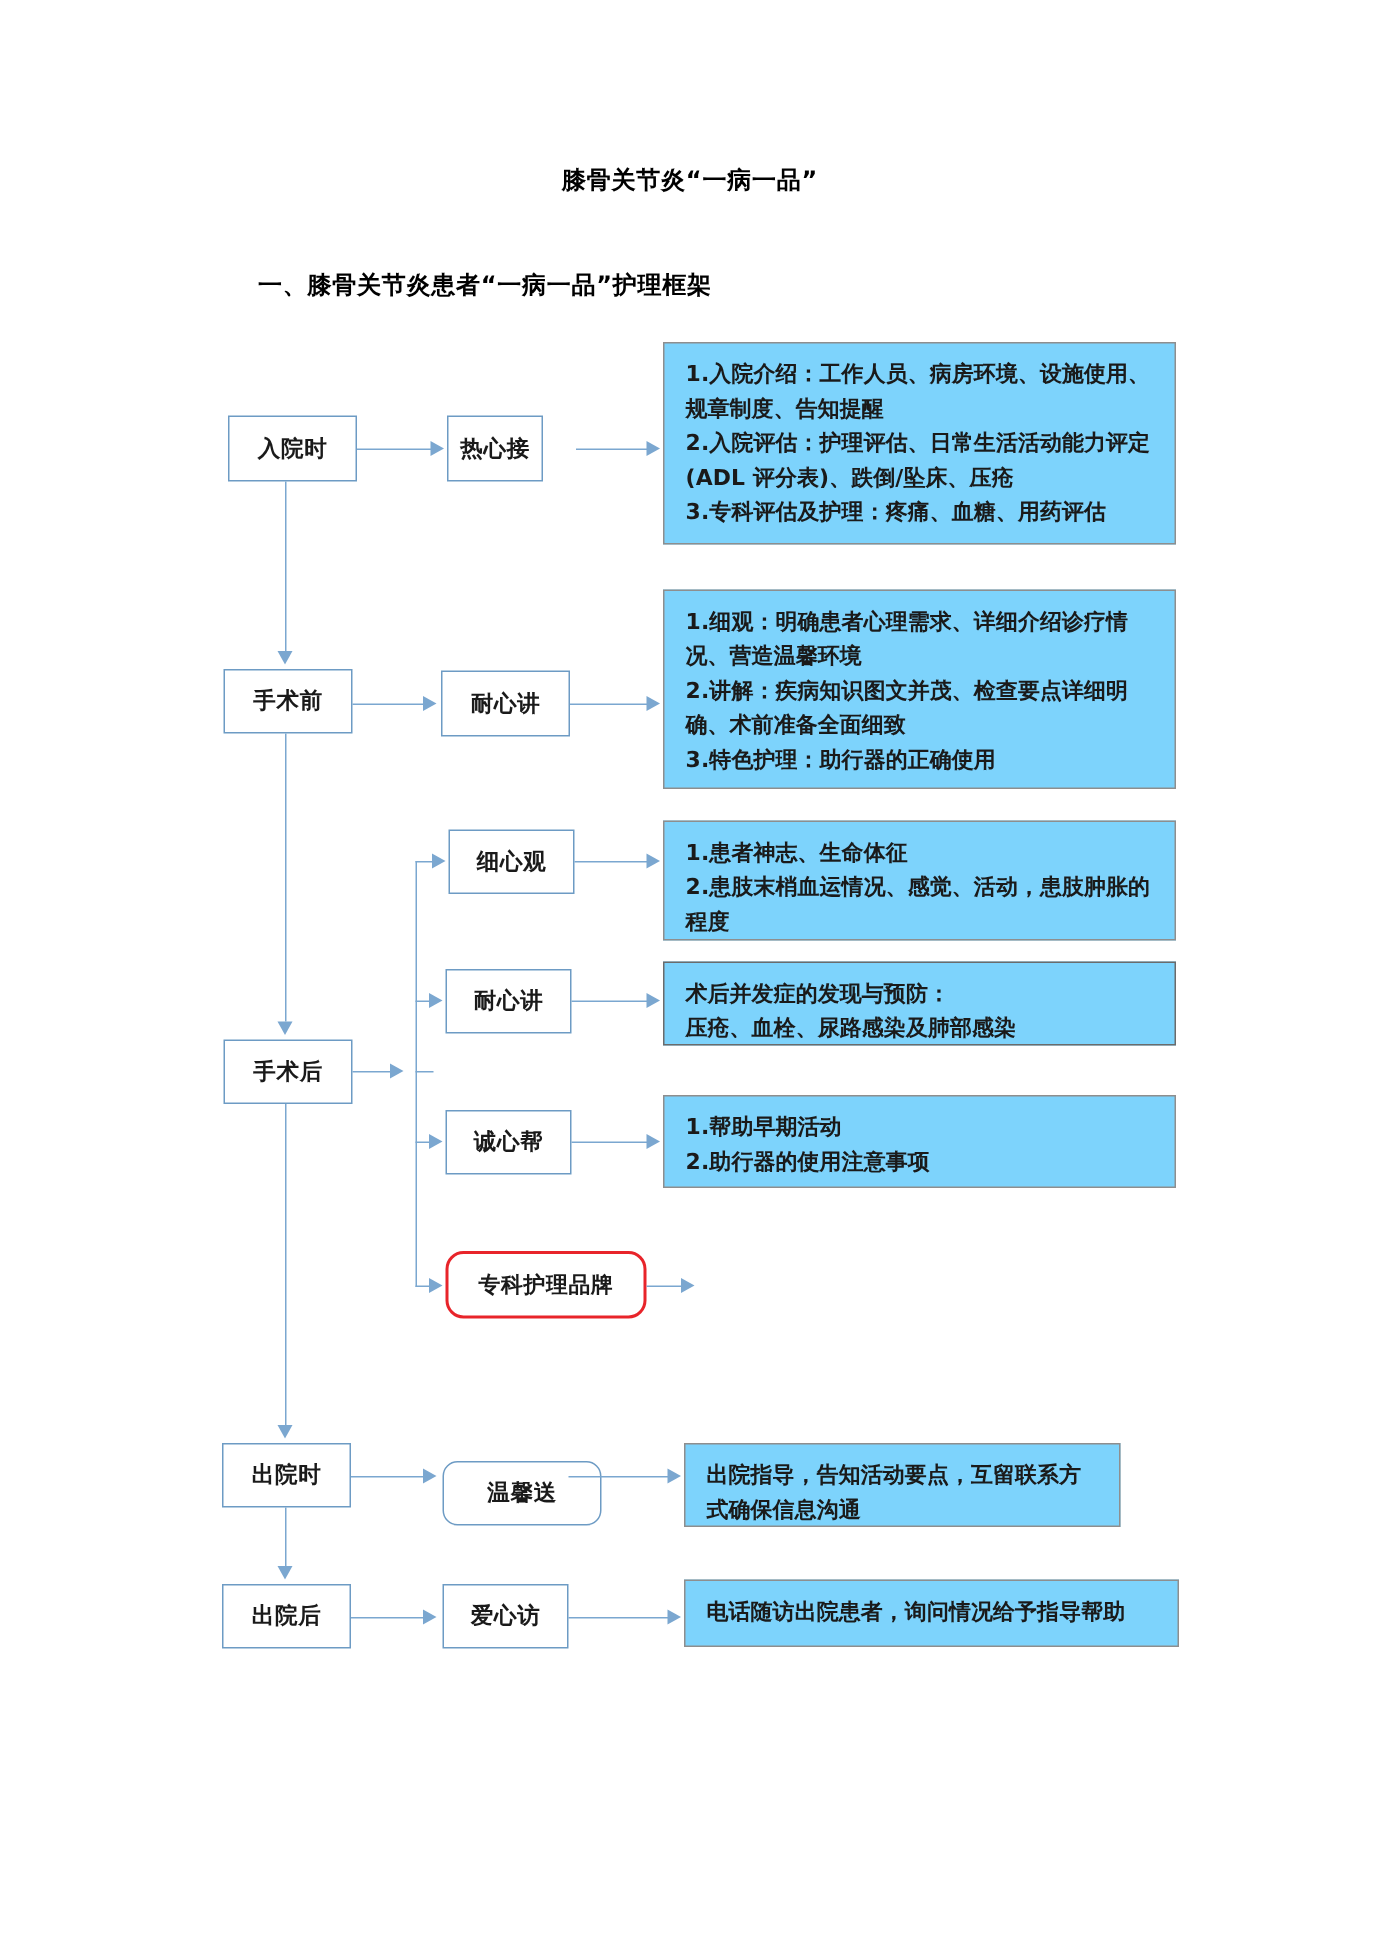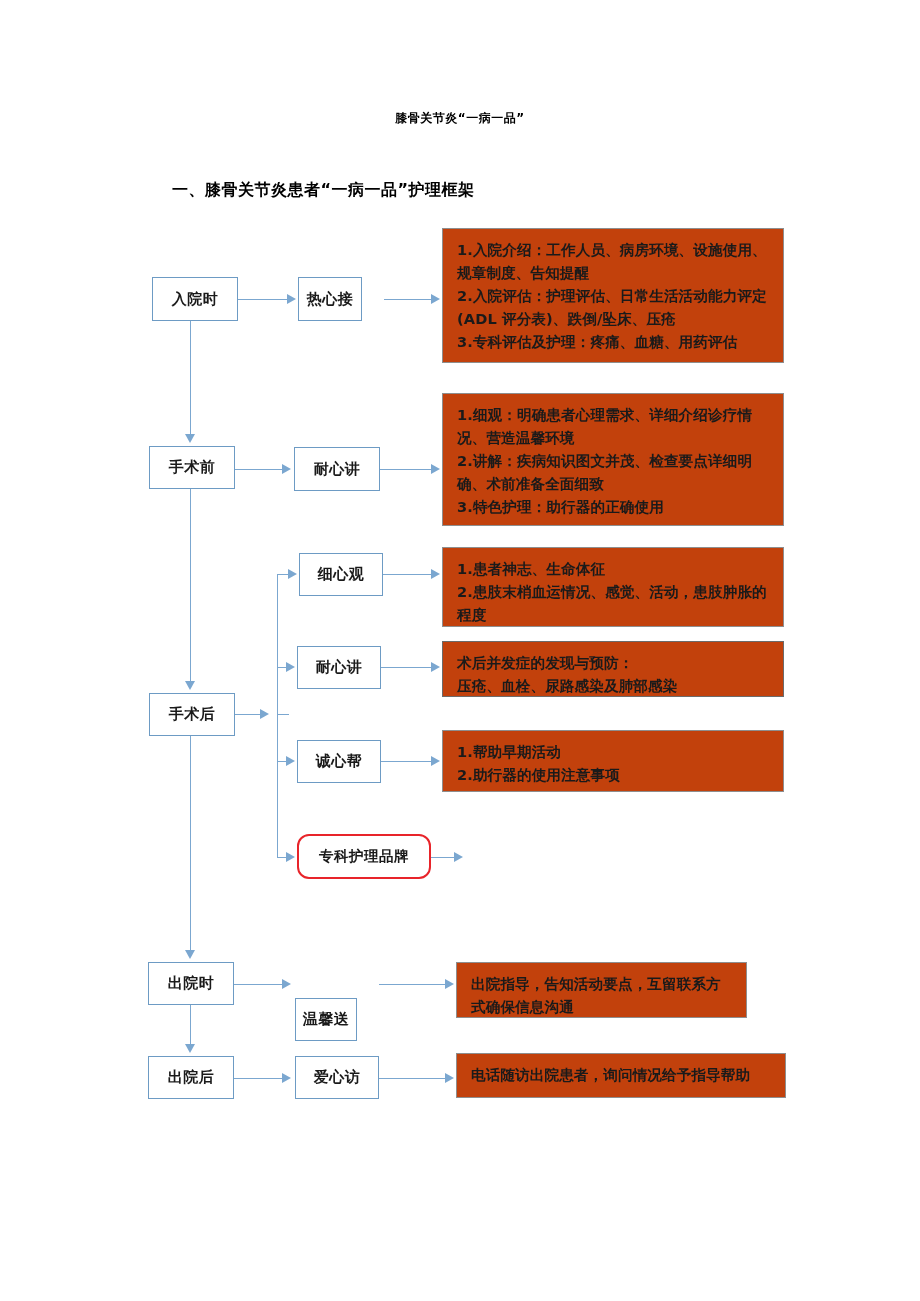--- a/index.html
+++ b/index.html
@@ -21,21 +21,21 @@
     inset: 0;
   }
 
   
   .doc-title {
     position: absolute;
     left: 0;
     top: 110px;
     width: 920px;
     text-align: center;
-    font-size: 12px;
+    font-size: 16px;
     font-weight: bold;
     letter-spacing: 0.5px;
   }
   .doc-subtitle {
     position: absolute;
     left: 172px;
     top: 180px;
     font-size: 16px;
     font-weight: bold;
     letter-spacing: 0.5px;
@@ -69,21 +69,21 @@
     font-size: 14.5px;
     font-weight: bold;
     color: #1a1a1a;
     letter-spacing: 0.5px;
   }
 
   
   .content-box {
     position: absolute;
     border: 1.3px solid #8E8E8E;
-    background: #c2410c;
+    background: #7dd3fc;
     box-sizing: border-box;
     padding: 9px 12px 9px 14px;
     font-size: 14.6px;
     font-weight: bold;
     line-height: 1.58;
     color: #1a1a1a;
     letter-spacing: 0.1px;
     white-space: pre-wrap;
   }
   .content-box.thick { border: 1.8px solid #6b6b6b; }
@@ -140,21 +140,21 @@
   <div class="action-box" style="left:294px; top:447px; width:86px; height:44px;">耐心讲</div>
 
   <div class="action-box" style="left:299px; top:553px; width:84px; height:43px;">细心观</div>
 
   <div class="action-box" style="left:297px; top:646px; width:84px; height:43px;">耐心讲</div>
 
   <div class="action-box" style="left:297px; top:740px; width:84px; height:43px;">诚心帮</div>
 
   <div class="brand-box" style="left:297px; top:834px; width:134px; height:45px;">专科护理品牌</div>
 
-  <div class="action-box" style="left:295px; top:998px; width:62px; height:43px;">温馨送</div>
+  <div class="action-box" style="left:295px; top:974px; width:106px; height:43px;border-radius:10px;">温馨送</div>
 
   <div class="action-box" style="left:295px; top:1056px; width:84px; height:43px;">爱心访</div>
 
   <div class="content-box" style="left:442px; top:228px; width:342px; height:135px;">1.入院介绍：工作人员、病房环境、设施使用、规章制度、告知提醒
 2.入院评估：护理评估、日常生活活动能力评定(ADL 评分表)、跌倒/坠床、压疮
 3.专科评估及护理：疼痛、血糖、用药评估</div>
 
   <div class="content-box" style="left:442px; top:393px; width:342px; height:133px;">1.细观：明确患者心理需求、详细介绍诊疗情况、营造温馨环境
 2.讲解：疾病知识图文并茂、检查要点详细明确、术前准备全面细致
 3.特色护理：助行器的正确使用</div>

